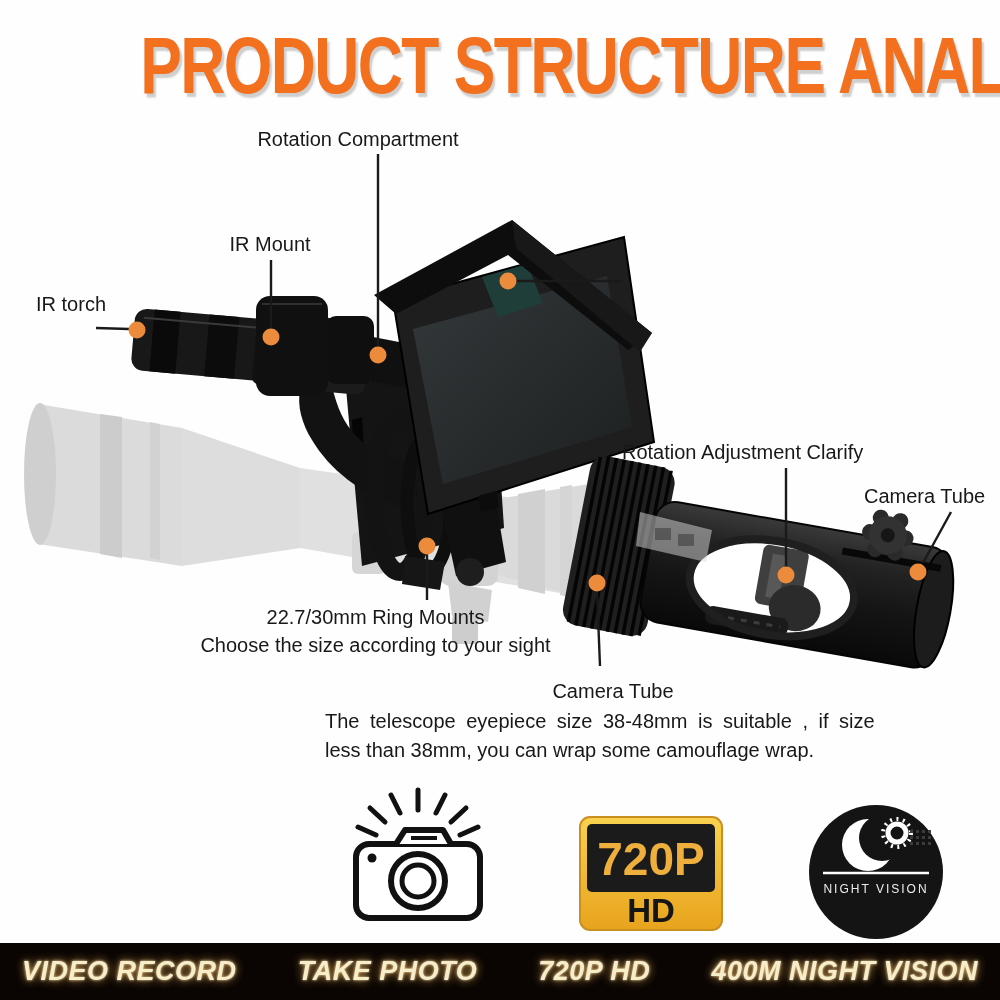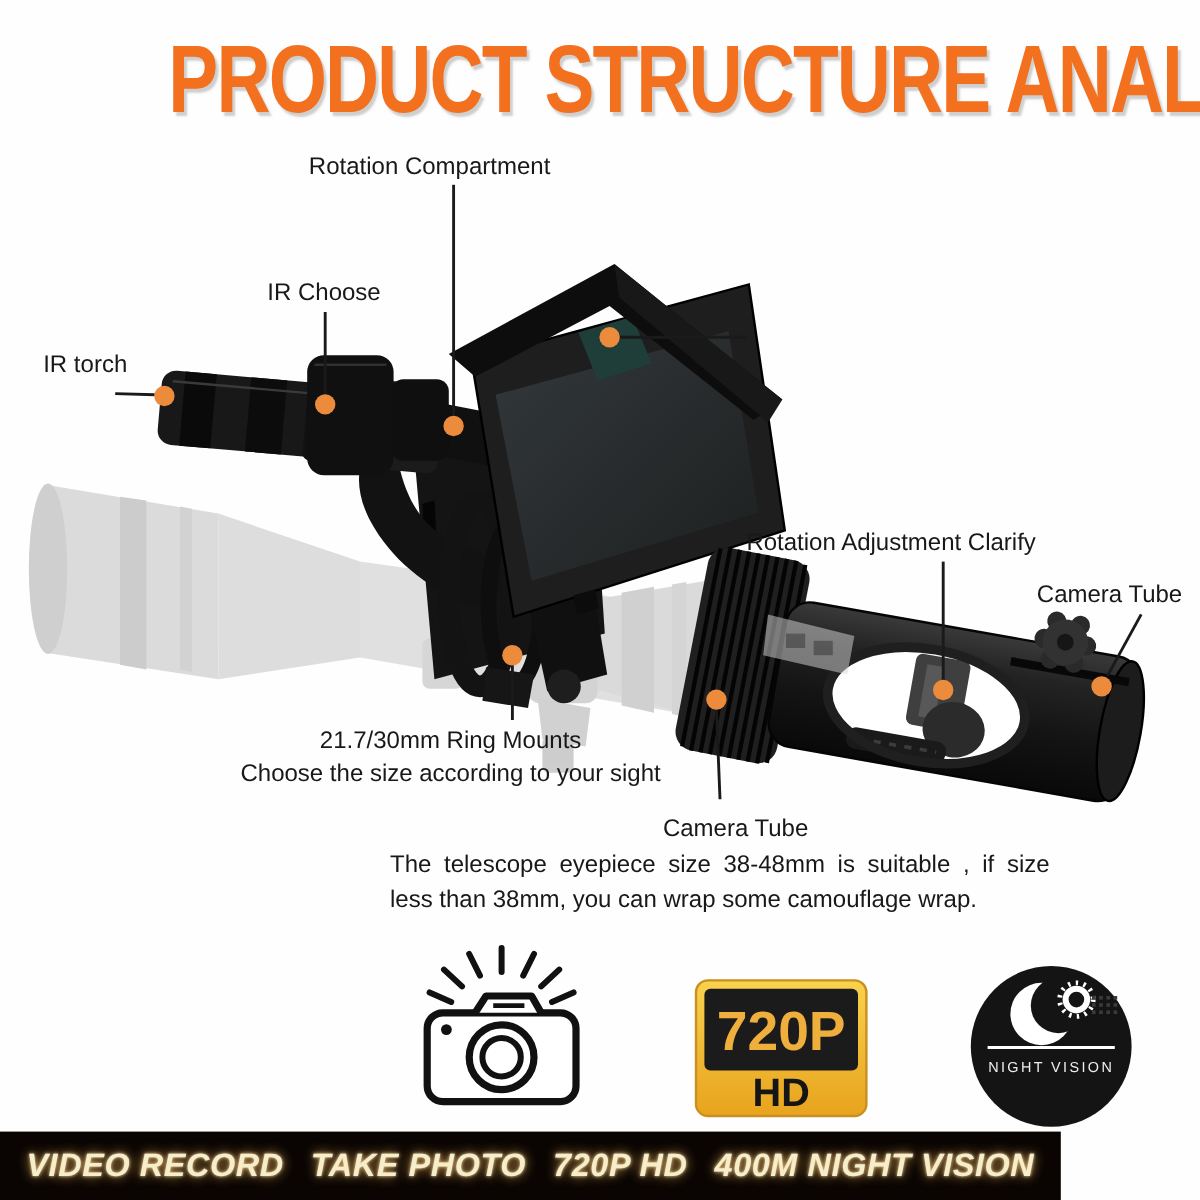--- a/index.html
+++ b/index.html
@@ -29,21 +29,21 @@
   .device{position:absolute;left:0;top:0;width:1000px;height:1000px;}
 
   
   .feature{position:absolute;}
   .f-video{left:30px;top:818px;}
   .f-photo{left:348px;top:786px;}
   .f-badge{left:578px;top:815px;}
   .f-night{left:806px;top:800px;}
 
   
-  .footer{position:absolute;left:0;top:943px;width:884px;height:57px;background:#0A0503;
+  .footer{position:absolute;left:0;top:943px;width:1000px;height:57px;background:#0A0503;
           display:flex;align-items:center;justify-content:space-between;
           padding:0 22px;box-sizing:border-box;}
   .footer .fitem{font-size:27px;font-weight:bold;font-style:italic;color:#F6EDCB;letter-spacing:0.5px;
           text-shadow:0 0 10px rgba(255,190,90,0.85),0 0 3px rgba(255,238,200,0.95);white-space:nowrap;}
 </style>
 </head>
 <body>
 
 <div class="poster">
 
@@ -189,26 +189,26 @@
       <circle cx="137" cy="330" r="8.5"></circle>
       <circle cx="508" cy="281" r="8.5"></circle>
       <circle cx="786" cy="575" r="8.5"></circle>
       <circle cx="918" cy="572" r="8.5"></circle>
       <circle cx="597" cy="583" r="8.5"></circle>
       <circle cx="427" cy="546" r="8.5"></circle>
     </g>
   </svg>
 
   <div class="lbl lbl-battery">Rotation Compartment</div>
-  <div class="lbl lbl-irmount">IR Choose</div>
+  <div class="lbl lbl-irmount">IR Mount</div>
   <div class="lbl lbl-irtorch">IR torch</div>
   <div class="lbl lbl-rotation">Rotation Adjustment Clarify</div>
   <div class="lbl lbl-cam-right">Camera Tube</div>
   <div class="lbl lbl-rings">
-    <div>21.7/30mm Ring Mounts</div>
+    <div>22.7/30mm Ring Mounts</div>
     <div>Choose the size according to your sight</div>
   </div>
   <div class="lbl lbl-cam-bottom">Camera Tube</div>
   <div class="lbl lbl-note">
     <div class="j1">The telescope eyepiece size 38-48mm is suitable , if size</div>
     <div>less than 38mm, you can wrap some camouflage wrap.</div>
   </div>
 
 
   <div class="feature f-photo">

